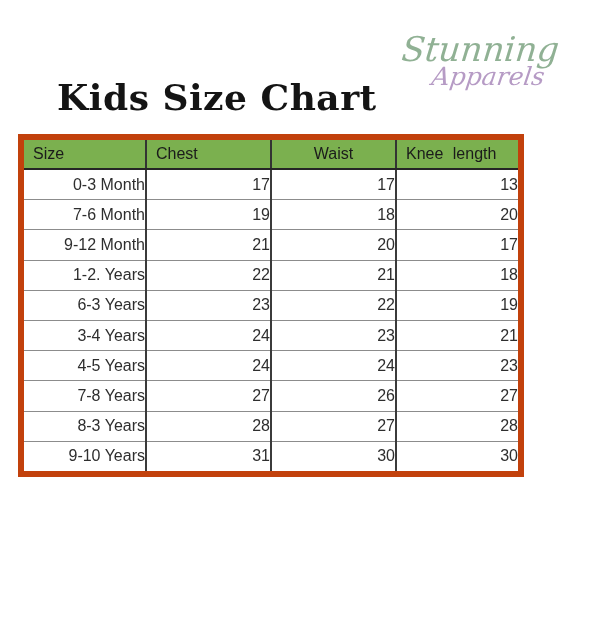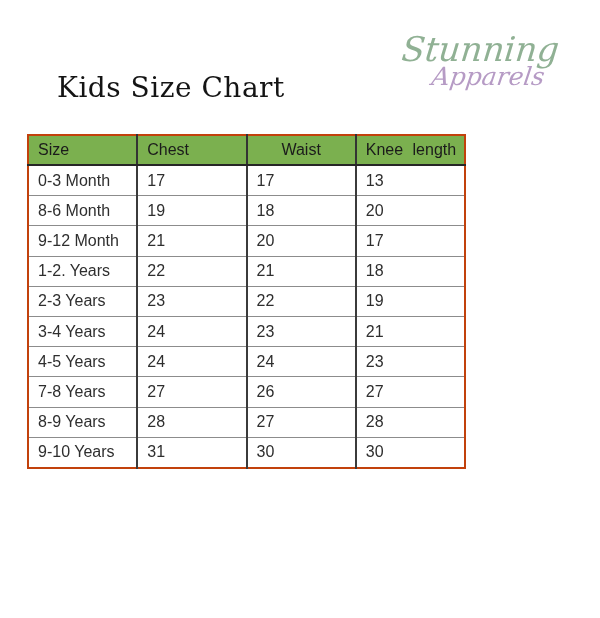--- a/index.html
+++ b/index.html
@@ -10,22 +10,22 @@
     position: relative;
     overflow: hidden;
   }
   .canvas { position: absolute; inset: 0; background: var(--page-bg, #ffffff); }
 
   
   .page-title {
     position: absolute;
     left: 57px; top: 54px;
     font-family: "DejaVu Serif", serif;
-    font-weight: 400;
-    font-size: 28px;
+    font-weight: 700;
+    font-size: 36px;
     line-height: 1.1;
     letter-spacing: 0.5px;
     color: var(--title-color, #141414);
     white-space: nowrap;
   }
   .logo {
     position: absolute;
     left: 398px; top: 32px;
     width: 165px;
     text-align: center;
@@ -48,25 +48,25 @@
     line-height: 1.0;
     color: var(--logo-purple, #b69bc5);
     transform: skewX(-8deg);
     white-space: nowrap;
     text-align: left;
   }
 
   
   table.size-chart {
     position: absolute;
-    left: 27px; top: 134px;
-    width: 439px;
+    left: 18px; top: 134px;
+    width: 506px;
     border-collapse: collapse;
     table-layout: fixed;
-    border: 2px solid #c2410c;
+    border: 6px solid #c2410c;
     font-size: 16px;
     color: var(--table-text, #2e2e2e);
   }
   .size-chart th {
     background: var(--header-bg, #7bb04f);
     border-left: 2px solid #333333;
     border-bottom: 2px solid #262626;
     height: 28px;
     padding: 0 0 0 9px;
     text-align: left;
@@ -75,21 +75,21 @@
     color: #1b1b1b;
   }
   .size-chart th:first-child { border-left: none; }
   .size-chart th:nth-child(3) { text-align: center; padding-left: 0; margin-left: 44px; }
   .size-chart th:nth-child(4) { word-spacing: 5px; }
   .size-chart td {
     border-left: 2px solid #3b3b3b;
     border-top: 1px solid #8c8c8c;
     height: 29.2px;
     padding: 0 0 0 9px;
-    text-align: left;
+    text-align: right;
     vertical-align: middle;
     background: #ffffff;
   }
   .size-chart td:first-child { border-left: none; }
   .size-chart col { width: 25%; }
 </style>
 </head>
 <body style="--page-bg: #ffffff; --header-bg: #7bb04f; --logo-green: #90b194; --logo-purple: #b69bc5; --title-color: #141414; --table-text: #2e2e2e;">
 
 <div class="canvas">
@@ -117,39 +117,39 @@
         </tr>
     </thead>
     <tbody id="table-body">
         <tr>
           <td>0-3 Month</td>
           <td>17</td>
           <td>17</td>
           <td>13</td>
         </tr>
         <tr>
-          <td>8-6 Month</td>
+          <td>7-6 Month</td>
           <td>19</td>
           <td>18</td>
           <td>20</td>
         </tr>
         <tr>
           <td>9-12 Month</td>
           <td>21</td>
           <td>20</td>
           <td>17</td>
         </tr>
         <tr>
           <td>1-2. Years</td>
           <td>22</td>
           <td>21</td>
           <td>18</td>
         </tr>
         <tr>
-          <td>2-3 Years</td>
+          <td>6-3 Years</td>
           <td>23</td>
           <td>22</td>
           <td>19</td>
         </tr>
         <tr>
           <td>3-4 Years</td>
           <td>24</td>
           <td>23</td>
           <td>21</td>
         </tr>
@@ -159,21 +159,21 @@
           <td>24</td>
           <td>23</td>
         </tr>
         <tr>
           <td>7-8 Years</td>
           <td>27</td>
           <td>26</td>
           <td>27</td>
         </tr>
         <tr>
-          <td>8-9 Years</td>
+          <td>8-3 Years</td>
           <td>28</td>
           <td>27</td>
           <td>28</td>
         </tr>
         <tr>
           <td>9-10 Years</td>
           <td>31</td>
           <td>30</td>
           <td>30</td>
         </tr>

